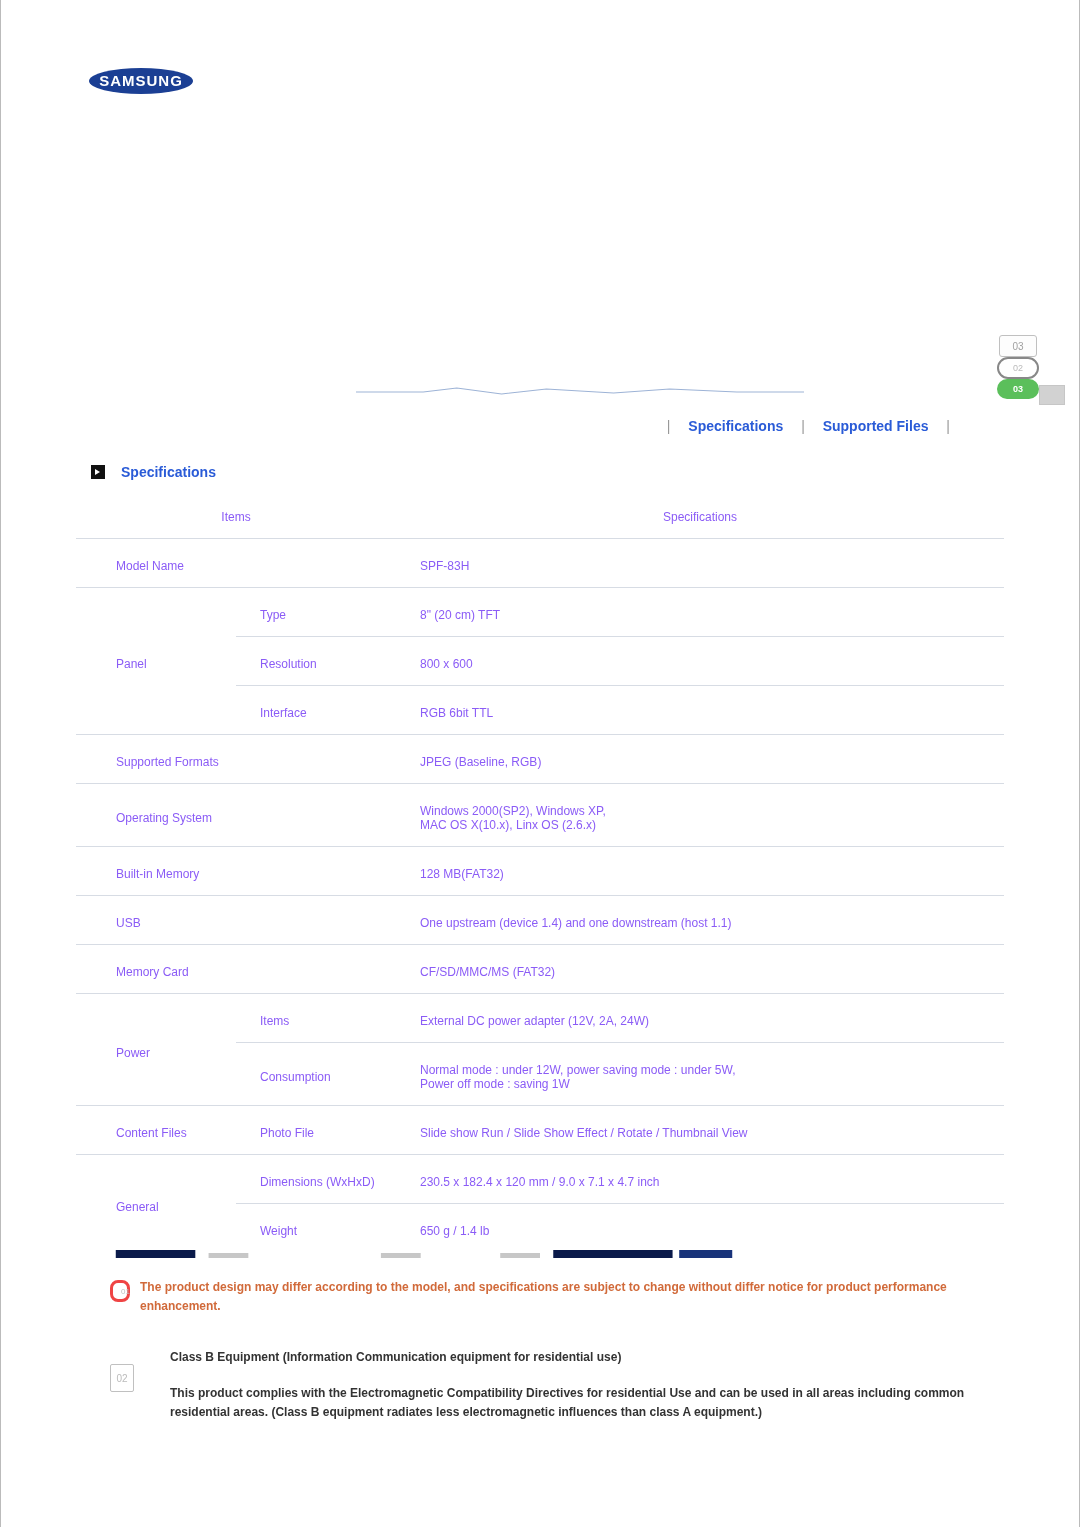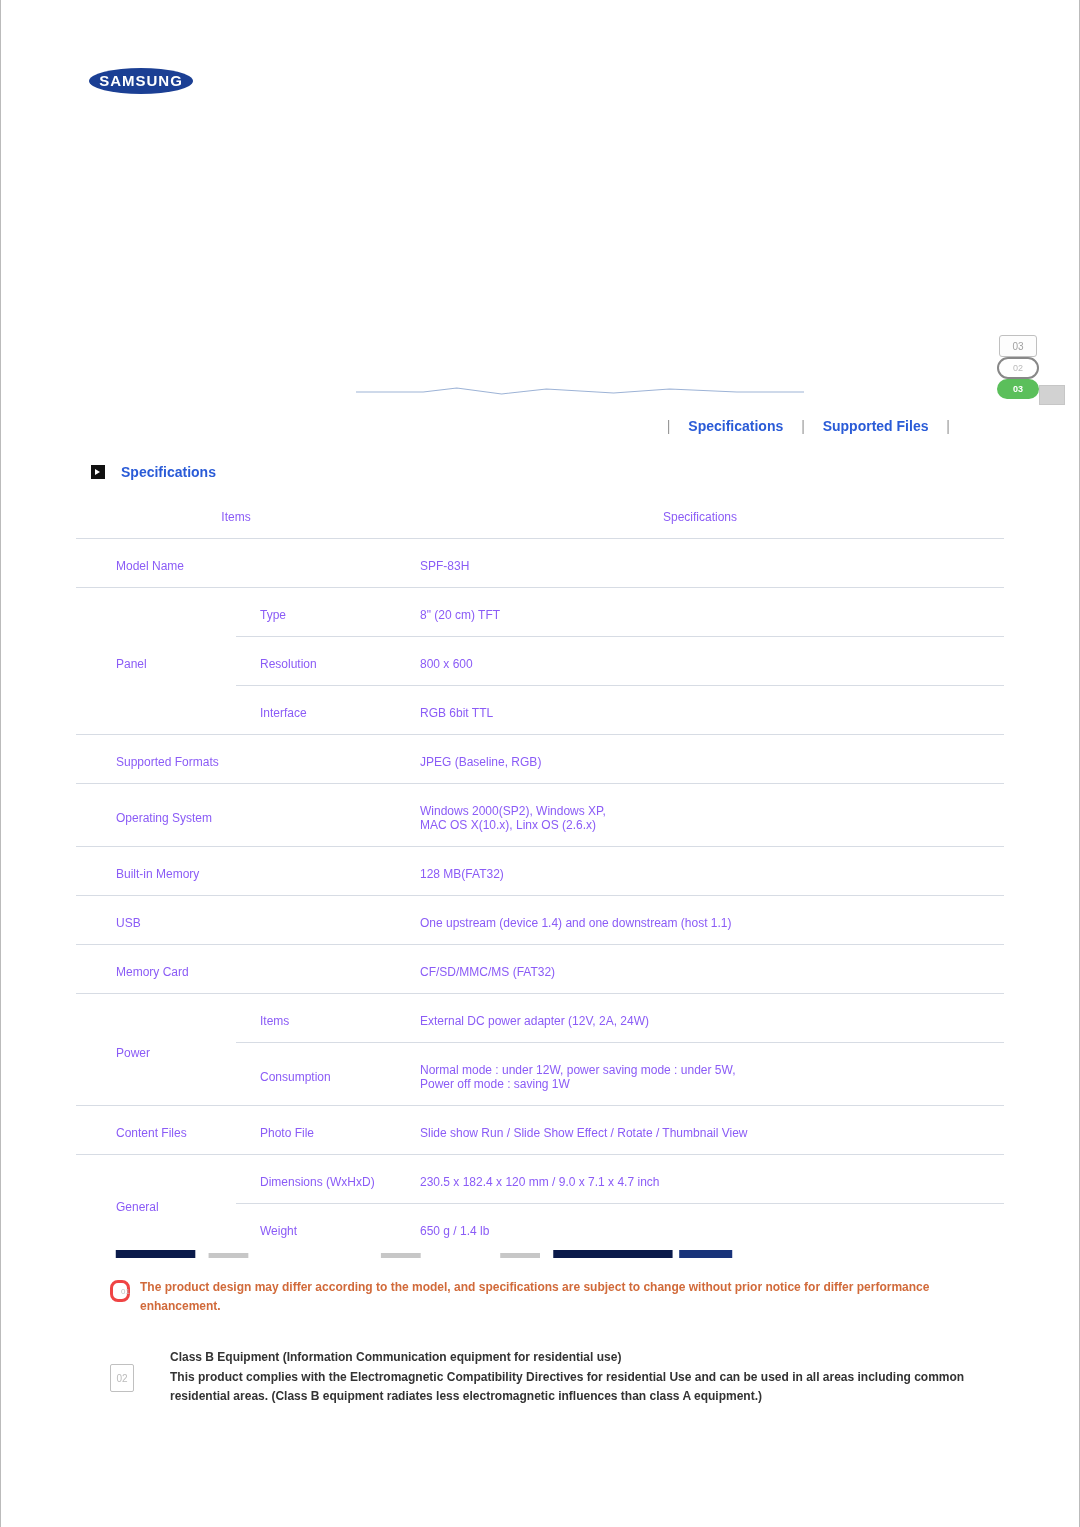--- a/index.html
+++ b/index.html
@@ -41,21 +41,21 @@
   .footer-decor { height: 10px; margin-top: -2px; position: relative;}
   .footer-decor svg { display:block;}
 
   .note { padding: 18px 34px; position: relative; }
   .note-icon { position:absolute; left: 34px; top: 20px; width: 20px; height: 22px; border:3px solid #ef4444; border-radius:8px; font-size:8px; color:#c0c0c0; display:flex; align-items:center; justify-content:center;padding-left:11px;}
   .note-text { margin-left: 30px; font-size:12px; color:#d16a3a; font-weight:bold; line-height:1.6;}
 
   .classb { padding: 14px 34px; position:relative;}
   .classb-icon { position:absolute; left:34px; top:30px; width:24px; height:28px; border:1px solid #c0c0c0; border-radius:2px; font-size:10px; color:#bbb; display:flex; align-items:center; justify-content:center;}
   .classb-body { margin-left: 60px; font-size:12px; line-height:1.6;}
-  .classb-title { font-weight:bold; color:#333; margin-bottom:0;}
+  .classb-title { font-weight:bold; color:#333; margin-bottom:16px;}
   .classb-text { font-weight:bold; color:#333;}
 </style>
 </head>
 <body>
 
 <div class="page-wrap">
 
   <div class="side-widgets">
     <div class="sw-box">03</div>
     <div style="position:relative;">
@@ -193,21 +193,21 @@
         <rect x="100" y="3" width="30" height="5" fill="#c7c7c7"></rect>
         <rect x="230" y="3" width="30" height="5" fill="#c7c7c7"></rect>
         <rect x="320" y="3" width="30" height="5" fill="#c7c7c7"></rect>
         <rect x="360" y="0" width="90" height="8" fill="#0a1a4a"></rect>
         <rect x="455" y="0" width="40" height="8" fill="#18337a"></rect>
       </svg>
     </div>
 
     <div class="note">
       <div class="note-icon">01</div>
-      <div class="note-text">The product design may differ according to the model, and specifications are subject to change without prior notice for differ performance enhancement.</div>
+      <div class="note-text">The product design may differ according to the model, and specifications are subject to change without differ notice for product performance enhancement.</div>
     </div>
 
     <div class="classb">
       <div class="classb-icon">02</div>
       <div class="classb-body">
         <div class="classb-title">Class B Equipment (Information Communication equipment for residential use)</div>
         <div class="classb-text">This product complies with the Electromagnetic Compatibility Directives for residential Use and can be used in all areas including common residential areas. (Class B equipment radiates less electromagnetic influences than class A equipment.)</div>
       </div>
     </div>
 

